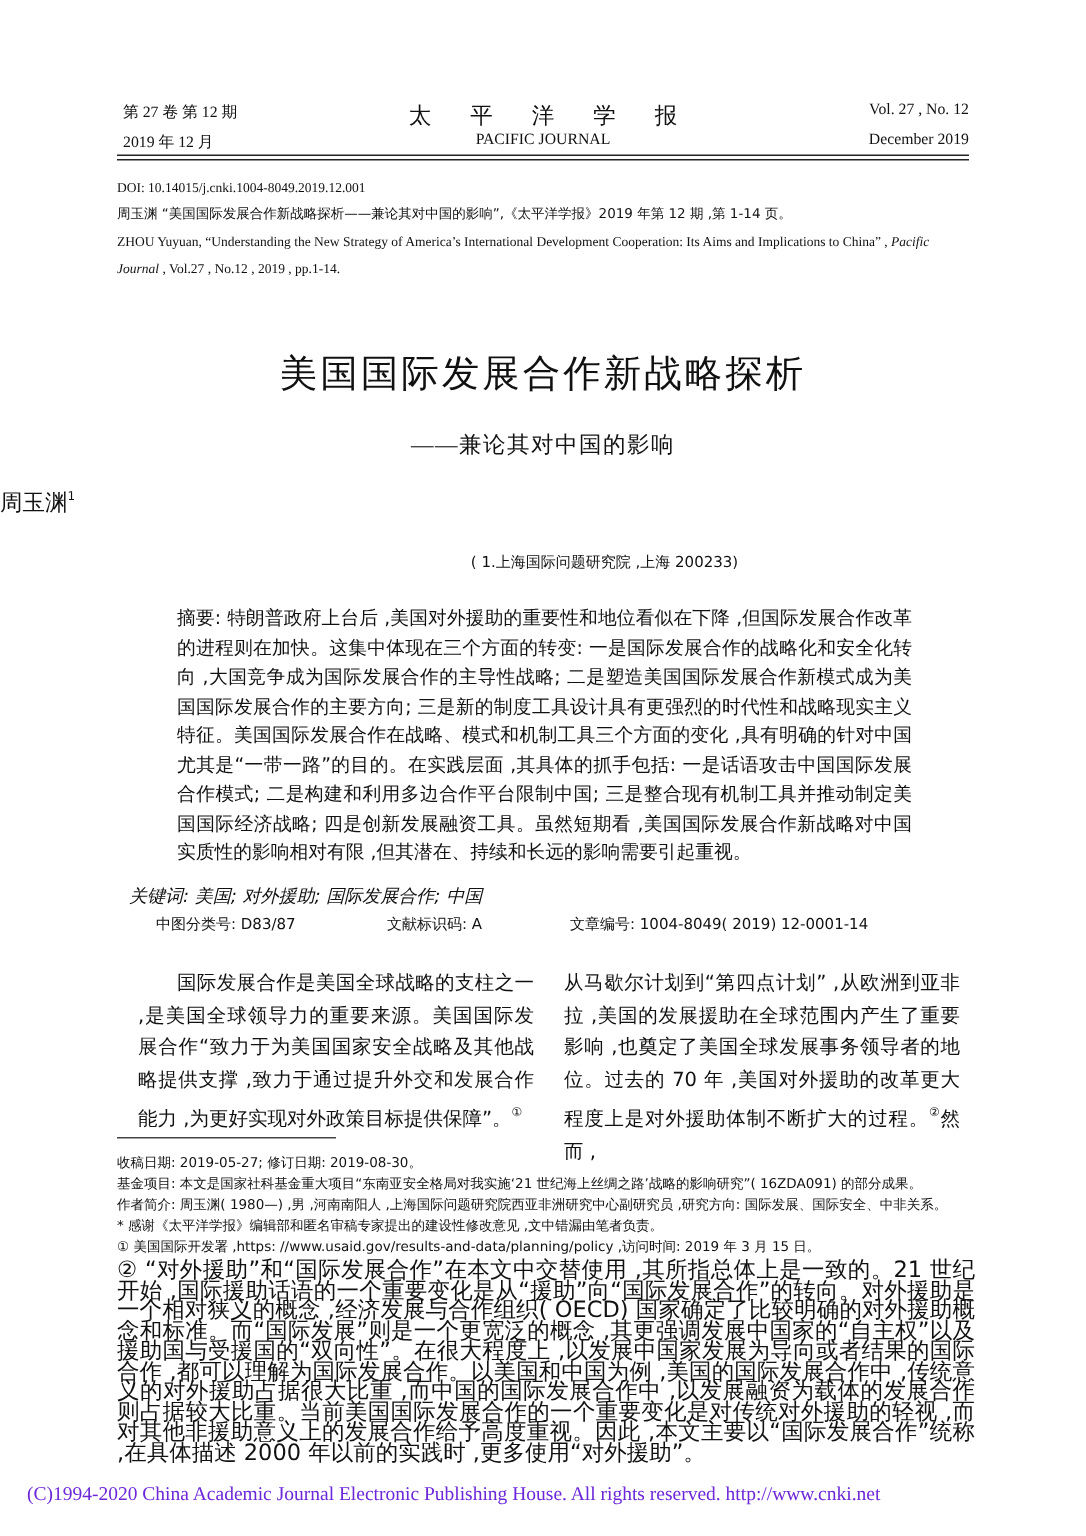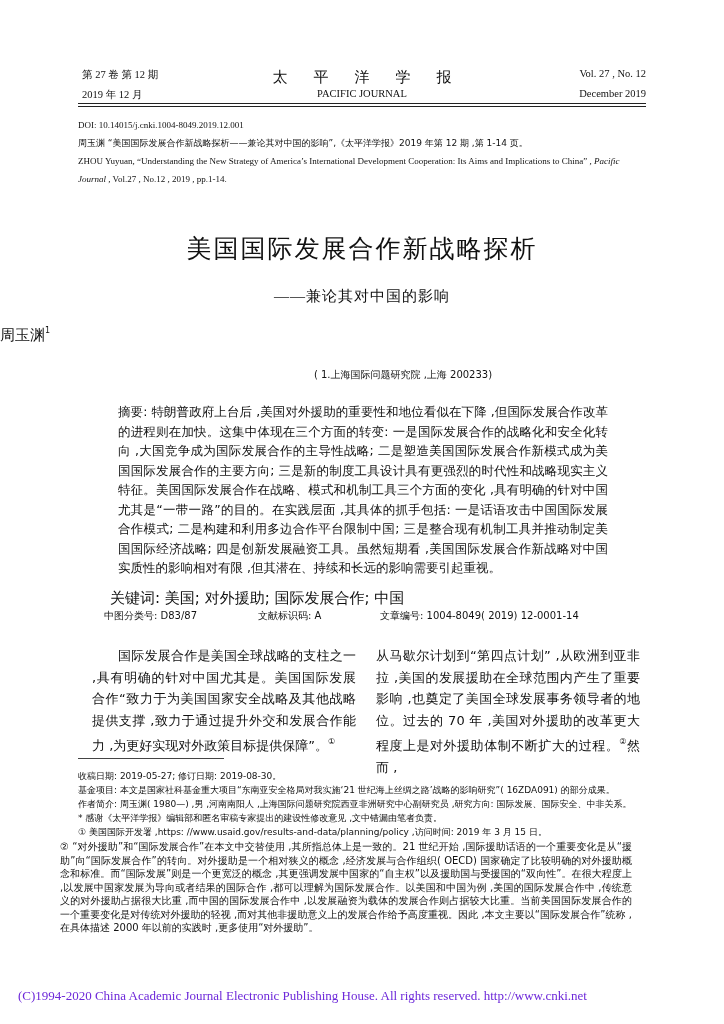--- a/index.html
+++ b/index.html
@@ -18,31 +18,31 @@
   .cite { position: absolute; left: 78px; width: 568px; font-size: 9px; line-height: 19px; white-space: nowrap; }
   .cite i { font-style: italic; }
 
   .title { position: absolute; left: 0; width: 724px; top: 232px; text-align: center; font-size: 25px; letter-spacing: 2px; }
   .subtitle { position: absolute; left: 0; width: 724px; top: 287px; text-align: center; font-size: 15px; letter-spacing: 1px; font-family: Liberation Serif, serif; }
   .author { position: absolute; left: 0; width: 724px; top: 326px; text-align: left; font-size: 15px; }
   .author sup { font-size: 8px; vertical-align: 7px; }
   .affil { position: absolute; left: 0; width: 724px; top: 368px; text-align: center; font-size: 10px; padding-left: 41px; }
 
   .abstract { position: absolute; left: 118px; width: 490px; top: 402px; font-size: 12.5px; line-height: 19.5px; text-align: justify; }
-  .kw { position: absolute; left: 110px; top: 589px; font-size: 15px; }
+  .kw { position: absolute; left: 86px; top: 589px; font-size: 12px; font-style: italic; }
   .cls { position: absolute; top: 609px; font-size: 10px; }
 
   .col { position: absolute; top: 645px; width: 264px; font-size: 13px; line-height: 21.5px; text-align: justify; }
   .col-left { left: 92px; }
   .col-right { left: 376px; }
   .col sup { font-size: 8px; vertical-align: 6px; }
 
   .fn-rule { position: absolute; left: 78px; width: 146px; top: 758px; border-top: 1px solid #444; }
   .fn { position: absolute; left: 78px; width: 580px; font-size: 9px; line-height: 13.5px; text-align: justify; }
-  .fn-block { position: absolute; left: 60px; width: 572px; top: 835px; font-size: 10px; line-height: 13.5px; text-align: justify; }
+  .fn-block { position: absolute; left: 78px; width: 572px; top: 835px; font-size: 15px; line-height: 13.5px; text-align: justify; }
 
   .watermark { position: absolute; left: 18px; top: 988px; font-size: 13px; color: #6d28d9; white-space: nowrap; font-family: "Liberation Serif", serif; }
 </style>
 </head>
 <body>
 
 <div class="hdr-row" style="top:68px;">
   <span class="hdr-left serif">第 27 卷  第 12 期</span>
   <span class="hdr-center"><span class="journal-cn">太平洋学报</span></span>
   <span class="hdr-right serif">Vol. 27 , No. 12</span>
@@ -65,21 +65,21 @@
 <div class="author"><span>周玉渊</span><sup>1</sup></div>
 <div class="affil">( 1.上海国际问题研究院 ,上海 200233)</div>
 
 <div class="abstract"><span>摘要:</span><span> 特朗普政府上台后 ,美国对外援助的重要性和地位看似在下降 ,但国际发展合作改革的进程则在加快。这集中体现在三个方面的转变: 一是国际发展合作的战略化和安全化转向 ,大国竞争成为国际发展合作的主导性战略; 二是塑造美国国际发展合作新模式成为美国国际发展合作的主要方向; 三是新的制度工具设计具有更强烈的时代性和战略现实主义特征。美国国际发展合作在战略、模式和机制工具三个方面的变化 ,具有明确的针对中国尤其是“一带一路”的目的。在实践层面 ,其具体的抓手包括: 一是话语攻击中国国际发展合作模式; 二是构建和利用多边合作平台限制中国; 三是整合现有机制工具并推动制定美国国际经济战略; 四是创新发展融资工具。虽然短期看 ,美国国际发展合作新战略对中国实质性的影响相对有限 ,但其潜在、持续和长远的影响需要引起重视。</span></div>
 
 <div class="kw"><span>关键词:</span><span> 美国; 对外援助; 国际发展合作; 中国</span></div>
 <div class="cls" style="left:104px;">中图分类号: D83/87</div>
 <div class="cls" style="left:258px;">文献标识码: A</div>
 <div class="cls" style="left:380px;">文章编号: 1004-8049( 2019) 12-0001-14</div>
 
-<div class="col col-left" style="text-indent:26px;"><span>国际发展合作是美国全球战略的支柱之一 ,具有明确的针对中国尤其是。美国国际发展合作“致力于为美国国家安全战略及其他战略提供支撑 ,致力于通过提升外交和发展合作能力 ,为更好实现对外政策目标提供保障”。</span><sup>①</sup></div>
+<div class="col col-left" style="text-indent:26px;"><span>国际发展合作是美国全球战略的支柱之一 ,是美国全球领导力的重要来源。美国国际发展合作“致力于为美国国家安全战略及其他战略提供支撑 ,致力于通过提升外交和发展合作能力 ,为更好实现对外政策目标提供保障”。</span><sup>①</sup></div>
 <div class="col col-right"><span>从马歇尔计划到“第四点计划” ,从欧洲到亚非拉 ,美国的发展援助在全球范围内产生了重要影响 ,也奠定了美国全球发展事务领导者的地位。过去的 70 年 ,美国对外援助的改革更大程度上是对外援助体制不断扩大的过程。</span><sup>②</sup><span>然而 ,</span></div>
 
 <div class="fn-rule"></div>
 <div class="fn" style="top:770px;">收稿日期: 2019-05-27; 修订日期: 2019-08-30。</div>
 <div class="fn" style="top:784px;">基金项目: 本文是国家社科基金重大项目“东南亚安全格局对我实施‘21 世纪海上丝绸之路’战略的影响研究”( 16ZDA091) 的部分成果。</div>
 <div class="fn" style="top:798px;">作者简介: 周玉渊( 1980—) ,男 ,河南南阳人 ,上海国际问题研究院西亚非洲研究中心副研究员 ,研究方向: 国际发展、国际安全、中非关系。</div>
 <div class="fn" style="top:812px;">* 感谢《太平洋学报》编辑部和匿名审稿专家提出的建设性修改意见 ,文中错漏由笔者负责。</div>
 <div class="fn" style="top:826px;">①  美国国际开发署 ,https: //www.usaid.gov/results-and-data/planning/policy ,访问时间: 2019 年 3 月 15 日。</div>
 <div class="fn-block" style="top:840px;">②  “对外援助”和“国际发展合作”在本文中交替使用 ,其所指总体上是一致的。21 世纪开始 ,国际援助话语的一个重要变化是从“援助”向“国际发展合作”的转向。对外援助是一个相对狭义的概念 ,经济发展与合作组织( OECD) 国家确定了比较明确的对外援助概念和标准。而“国际发展”则是一个更宽泛的概念 ,其更强调发展中国家的“自主权”以及援助国与受援国的“双向性”。在很大程度上 ,以发展中国家发展为导向或者结果的国际合作 ,都可以理解为国际发展合作。以美国和中国为例 ,美国的国际发展合作中 ,传统意义的对外援助占据很大比重 ,而中国的国际发展合作中 ,以发展融资为载体的发展合作则占据较大比重。当前美国国际发展合作的一个重要变化是对传统对外援助的轻视 ,而对其他非援助意义上的发展合作给予高度重视。因此 ,本文主要以“国际发展合作”统称 ,在具体描述 2000 年以前的实践时 ,更多使用“对外援助”。</div>
 

